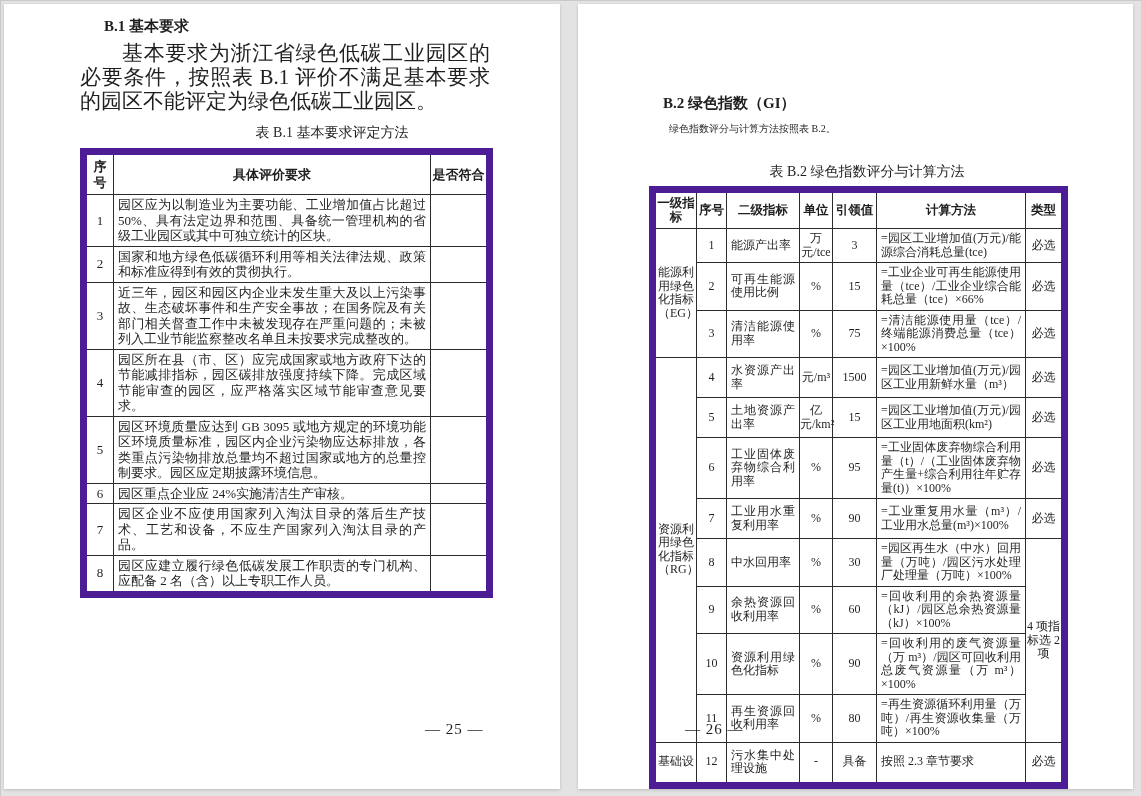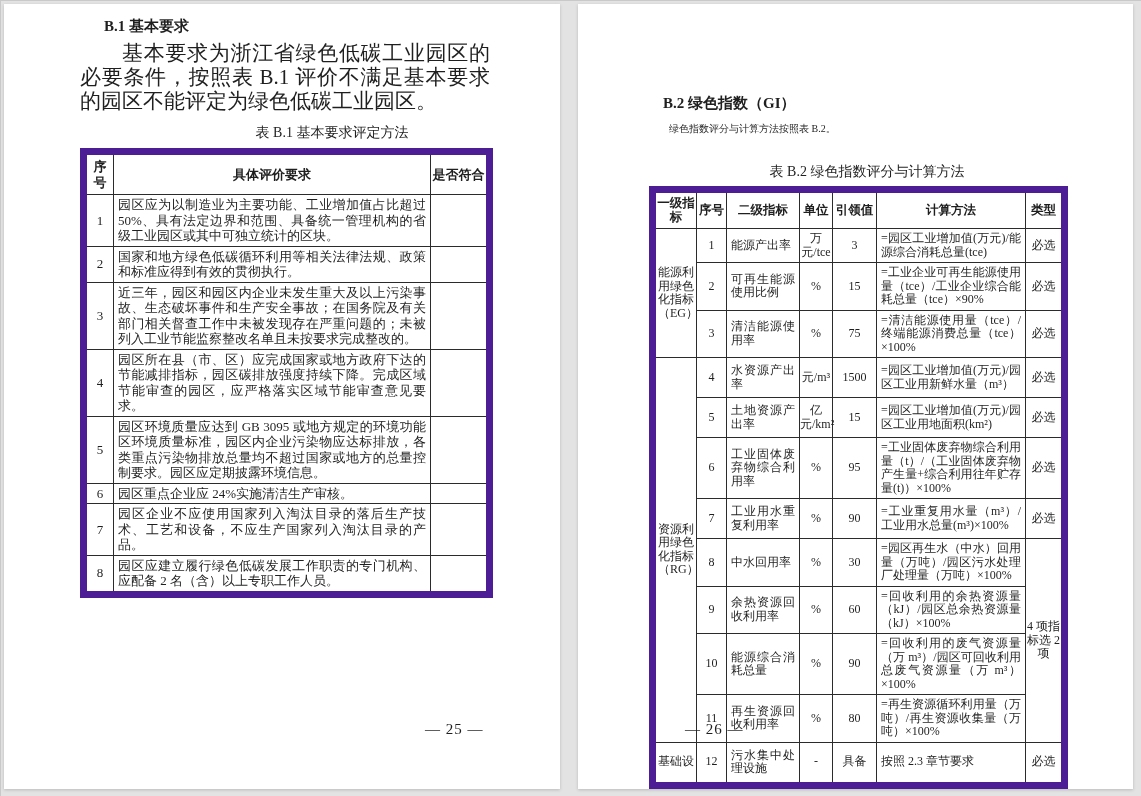--- a/index.html
+++ b/index.html
@@ -166,21 +166,21 @@
             <td class="c">万元/tce</td>
             <td class="c">3</td>
             <td class="m">=园区工业增加值(万元)/能源综合消耗总量(tce)</td>
             <td class="c">必选</td>
           </tr>
           <tr>
             <td class="c">2</td>
             <td class="ind">可再生能源使用比例</td>
             <td class="c">%</td>
             <td class="c">15</td>
-            <td class="m">=工业企业可再生能源使用量（tce）/工业企业综合能耗总量（tce）×90%</td>
+            <td class="m">=工业企业可再生能源使用量（tce）/工业企业综合能耗总量（tce）×66%</td>
             <td class="c">必选</td>
           </tr>
           <tr>
             <td class="c">3</td>
             <td class="ind">清洁能源使用率</td>
             <td class="c">%</td>
             <td class="c">75</td>
             <td class="m">=清洁能源使用量（tce）/终端能源消费总量（tce）×100%</td>
             <td class="c">必选</td>
           </tr>
@@ -227,21 +227,21 @@
           </tr>
           <tr>
             <td class="c">9</td>
             <td class="ind">余热资源回收利用率</td>
             <td class="c">%</td>
             <td class="c">60</td>
             <td class="m">=回收利用的余热资源量（kJ）/园区总余热资源量（kJ）×100%</td>
           </tr>
           <tr>
             <td class="c">10</td>
-            <td class="ind">能源综合消耗总量</td>
+            <td class="ind">资源利用绿色化指标</td>
             <td class="c">%</td>
             <td class="c">90</td>
             <td class="m">=回收利用的废气资源量（万 m³）/园区可回收利用总废气资源量（万 m³）×100%</td>
           </tr>
           <tr>
             <td class="c">11</td>
             <td class="ind">再生资源回收利用率</td>
             <td class="c">%</td>
             <td class="c">80</td>
             <td class="m">=再生资源循环利用量（万吨）/再生资源收集量（万吨）×100%</td>

